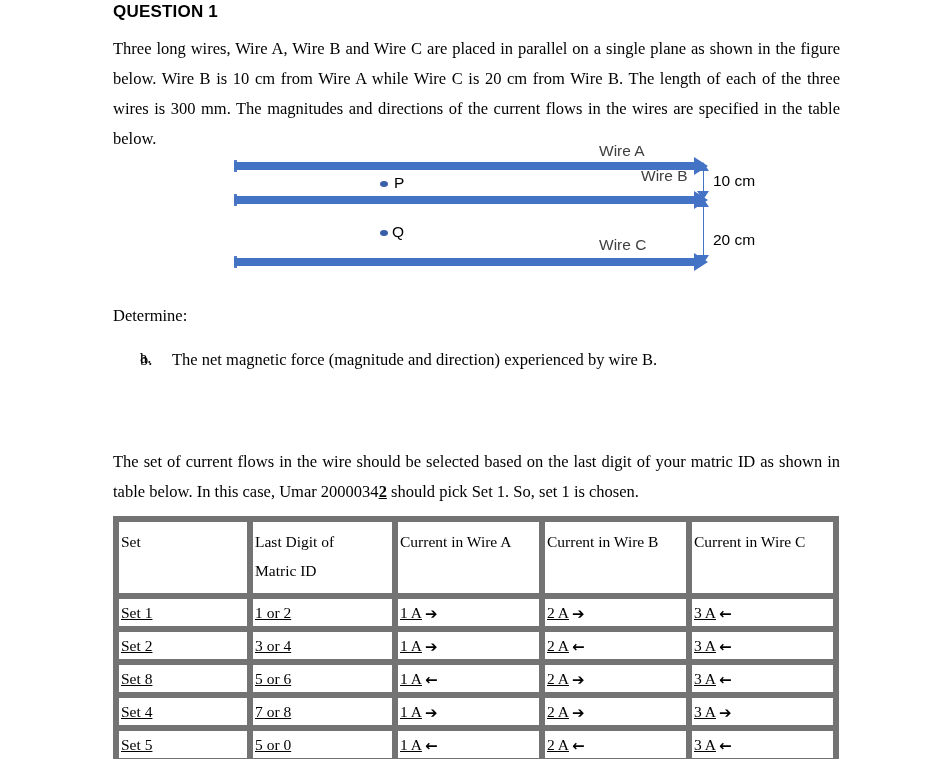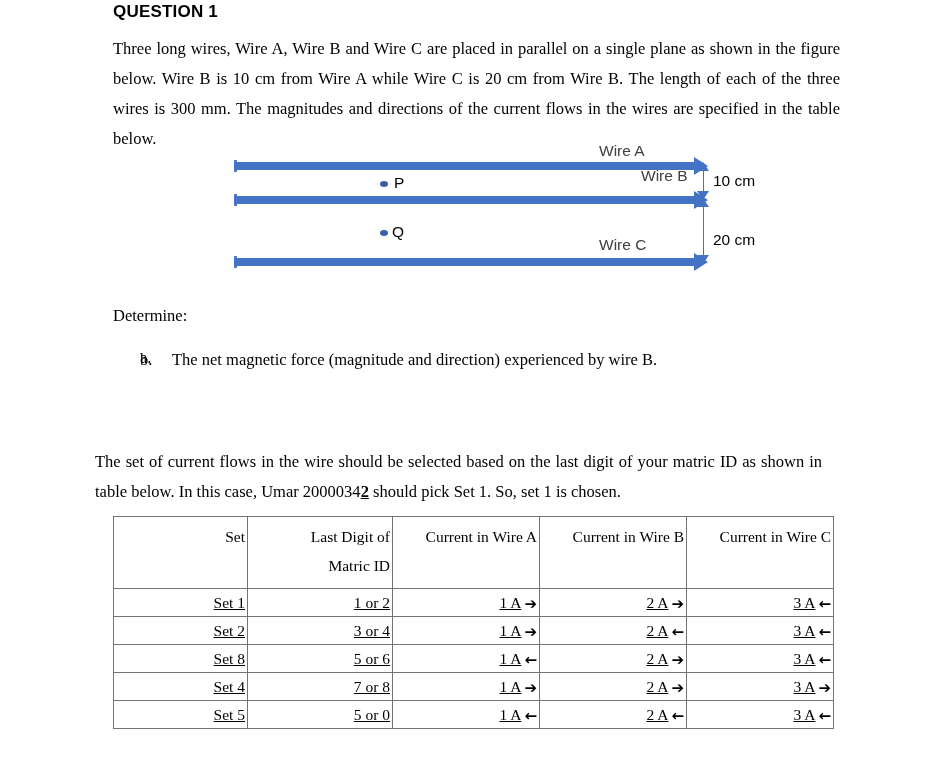--- a/index.html
+++ b/index.html
@@ -140,21 +140,21 @@
   .sub-marker {
     position: absolute;
     left: 0;
     top: 0;
     width: 24px;
   }
 
   
   .setpara {
     position: absolute;
-    left: 95px;
+    left: 113px;
     top: 447px;
     width: 727px;
     font-size: 16.5px;
     line-height: 30px;
     text-align: justify;
   }
   .setpara .hl {
     font-weight: bold;
     text-decoration: underline;
   }
@@ -163,22 +163,22 @@
   .set-table {
     position: absolute;
     left: 113px;
     top: 516px;
     width: 720px;
     border-collapse: collapse;
     table-layout: fixed;
     font-size: 15.5px;
   }
   .set-table td, .set-table th {
-    border: 1px solid #737373;
-    text-align: right;
+    border: 6px solid #737373;
+    text-align: left;
     vertical-align: top;
     padding: 5px 2px 4px 2px;
     font-weight: normal;
     line-height: 29px;
   }
   .set-table thead th {
     height: 62px;
   }
   .set-table tbody td {
     height: 21px;

